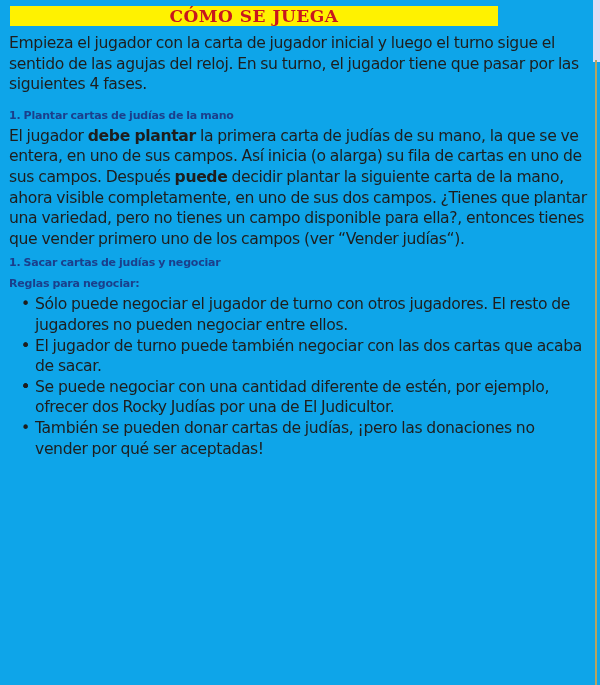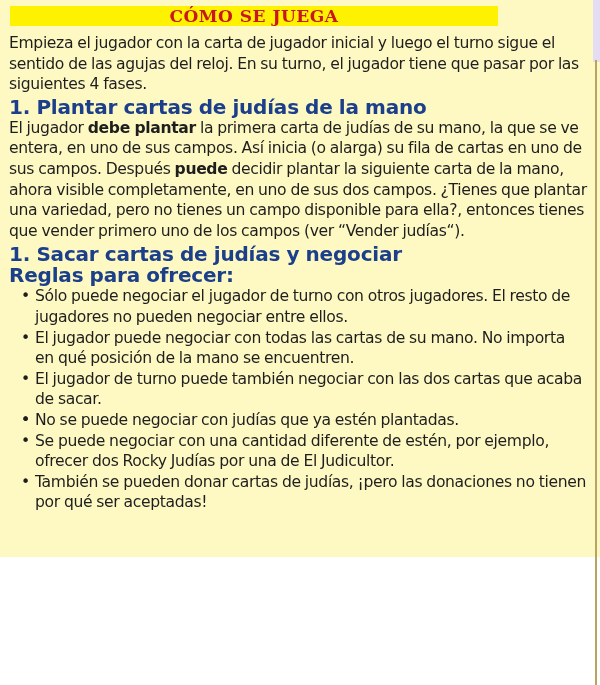--- a/index.html
+++ b/index.html
@@ -11,22 +11,22 @@
       width: 600px;
       height: 685px;
       position: relative;
       overflow: hidden;
       font-family: "DejaVu Sans", "Liberation Sans", sans-serif;
       color: #1e1e1e;
     }
     .page {
       position: absolute;
       left: 0; top: 0;
-      width: 600px; height: 557px;
-      background: #fef9c3;
+      width: 600px; height: 685px;
+      background: #0ea5e9;
     }
     .right-edge {
       position: absolute;
       top: 60px;
       right: 3px;
       width: 2px;
       height: 625px;
       background: #b6a460;
     }
     .corner-tint {
@@ -61,27 +61,27 @@
       width: 578px;
       font-size: 15.6px;
       line-height: 20.6px;
       letter-spacing: -0.35px;
       word-spacing: -0.5px;
     }
     .content p {
       margin: 0;
     }
     .content .intro {
-      margin-bottom: 2px;
+      margin-bottom: 10px;
     }
     .heading {
       margin: 0;
       font-weight: bold;
       color: #1b3f8b;
-      font-size: 20px;
+      font-size: 11px;
       line-height: 21px;
       letter-spacing: -0.2px;
     }
     .content b {
       font-weight: bold;
     }
     .section-body {
       margin-bottom: 3px !important;
     }
     ul.rules {
@@ -111,24 +111,24 @@
   </div>
 
   <div class="content">
     <p class="intro">Empieza el jugador con la carta de jugador inicial y luego el turno sigue el sentido de las agujas del reloj. En su turno, el jugador tiene que pasar por las siguientes 4 fases.</p>
 
     <h2 class="heading">1. Plantar cartas de judías de la mano</h2>
     <p class="section-body"><span>El jugador </span><b>debe plantar</b><span> la primera carta de judías de su mano, la que se ve entera, en uno de sus campos. Así inicia (o alarga) su fila de cartas en uno de sus campos. Después </span><b>puede</b><span> decidir plantar la siguiente carta de la mano, ahora visible completamente, en uno de sus dos campos. ¿Tienes que plantar una variedad, pero no tienes un campo disponible para ella?, entonces tienes que vender primero uno de los campos (ver “Vender judías“).</span></p>
 
     <h2 class="heading">1. Sacar cartas de judías y negociar</h2>
 
-    <h2 class="heading">Reglas para ofrecer:</h2>
+    <h2 class="heading">Reglas para negociar:</h2>
     <ul class="rules">
       <li><span class="bullet">•</span><span>Sólo puede negociar el jugador de turno con otros jugadores. El resto de jugadores no pueden negociar entre ellos.</span></li>
-      <li><span class="bullet">•</span><span>El jugador puede negociar con todas las cartas de su mano. No importa en qué posición de la mano se encuentren.</span></li>
+      <li><span class="bullet">•</span></li>
       <li><span class="bullet">•</span><span>El jugador de turno puede también negociar con las dos cartas que acaba de sacar.</span></li>
       <li><span class="bullet">•</span></li>
-      <li><span class="bullet">•</span><span>No se puede negociar con judías que ya estén plantadas.</span></li>
+      <li><span class="bullet">•</span></li>
       <li><span class="bullet">•</span><span>Se puede negociar con una cantidad diferente de estén, por ejemplo, ofrecer dos Rocky Judías por una de El Judicultor.</span></li>
-      <li><span class="bullet">•</span><span>También se pueden donar cartas de judías, ¡pero las donaciones no tienen por qué ser aceptadas!</span></li>
+      <li><span class="bullet">•</span><span>También se pueden donar cartas de judías, ¡pero las donaciones no vender por qué ser aceptadas!</span></li>
     </ul>
   </div>
 </div>
 
 </body></html>

